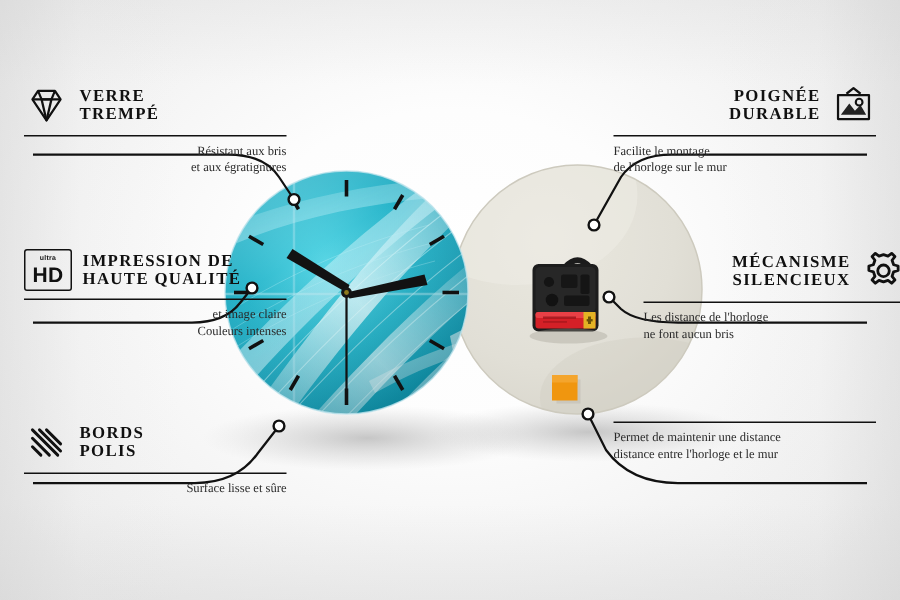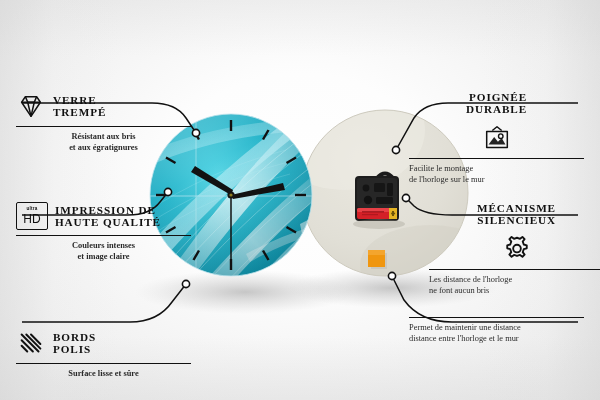--- a/index.html
+++ b/index.html
@@ -21,53 +21,53 @@
       linear-gradient(270deg, rgba(200,200,200,.30) 0%, rgba(225,225,225,.10) 9%, rgba(255,255,255,0) 20%),
       linear-gradient(0deg, rgba(205,205,205,.28) 0%, rgba(255,255,255,0) 16%),
       linear-gradient(180deg, rgba(205,205,205,.20) 0%, rgba(255,255,255,0) 14%);
   }
 
   svg.layer{position:absolute;left:0;top:0;width:600px;height:400px;}
   svg#lines{z-index:6;}
   svg#product{z-index:4;}
 
   
-  .callout{position:absolute;z-index:7;width:175px;margin-top:36px;}
+  .callout{position:absolute;z-index:7;width:175px;}
   .callout .row{display:flex;align-items:center;gap:7px;}
   .callout.left .row{justify-content:flex-start;}
-  .callout.right .row{justify-content:flex-end;flex-direction:column;}
+  .callout.right .row{justify-content:flex-end;}
   .ico{width:30px;height:30px;flex:0 0 30px;display:block;}
   .ttl{
     font-family:"Liberation Serif",serif;
     font-weight:700;font-size:11.2px;line-height:12.4px;
     letter-spacing:.9px;color:#101010;text-transform:uppercase;
   }
   .callout.left .ttl{text-align:left;}
   .callout.right .ttl{text-align:right;}
   .rule{height:1.4px;background:#111;margin:5px 0 5px 0;width:100%;}
   .sub{
     font-family:"Liberation Serif",serif;
     font-size:8.4px;line-height:10.4px;color:#2a2a2a;
   }
-  .callout.left .sub{text-align:center;font-weight:bold;}
+  .callout.left .sub{text-align:right;}
   .callout.right .sub{}
 
   
   .hdbox{
     width:30px;height:26px;border:1.6px solid #111;border-radius:2px;
     display:flex;flex-direction:column;align-items:center;justify-content:center;
     flex:0 0 30px;line-height:1;
   }
   .hdbox .u{font-family:"Liberation Sans",sans-serif;font-size:4.6px;font-weight:700;letter-spacing:.2px;color:#111;}
-  .hdbox .h{font-family:"Liberation Sans",sans-serif;font-size:12px;font-weight:400;letter-spacing:.2px;color:#111;margin-top:.5px;}
+  .hdbox .h{font-family:"Liberation Sans",sans-serif;font-size:14px;font-weight:700;letter-spacing:.2px;color:#111;margin-top:.5px;}
 
   
   #c-verre{left:16px;top:55px;}
   #c-impression{left:16px;top:166px;}
-  #c-bords{left:16px;top:292px;}
+  #c-bords{left:16px;top:280px;}
   #c-poignee{left:409px;top:55px;}
   #c-mecanisme{left:429px;top:166px;}
   #c-entretoise{left:409px;top:276px;}
 </style>
 </head>
 <body>
 
 <div id="stage">
 
   <svg class="layer" id="product" viewBox="0 0 600 400">
@@ -263,22 +263,22 @@
       <div class="hdbox">
         <span class="u">ultra</span>
         <span class="h">HD</span>
       </div>
       <div>
         <div class="ttl">IMPRESSION DE</div>
         <div class="ttl">HAUTE QUALITÉ</div>
       </div>
     </div>
     <div class="rule"></div>
+    <div class="sub">et image claire</div>
     <div class="sub">Couleurs intenses</div>
-    <div class="sub">et image claire</div>
   </div>
 
   <div class="callout left" id="c-bords">
     <div class="row">
       <svg class="ico" viewBox="0 0 32 32">
         <g stroke="#111" stroke-width="2.1" stroke-linecap="round">
           <line x1="6" y1="7" x2="24" y2="25"></line>
           <line x1="11" y1="7" x2="26" y2="22"></line>
           <line x1="16" y1="7" x2="26" y2="17"></line>
           <line x1="6" y1="13" x2="18" y2="25"></line>

